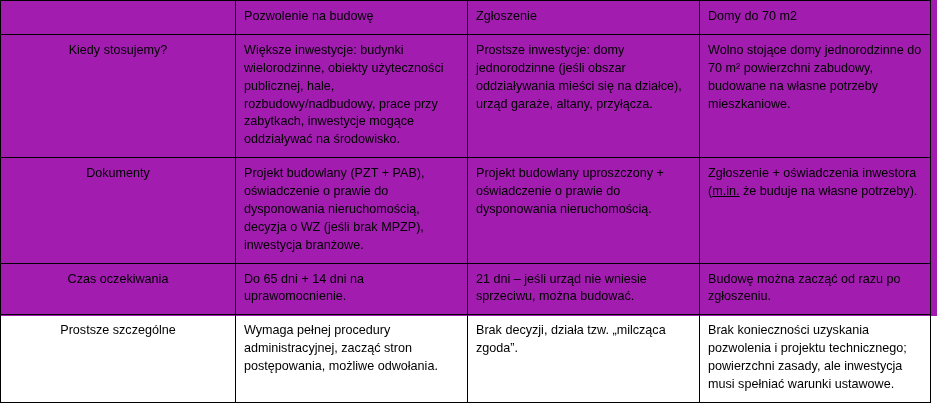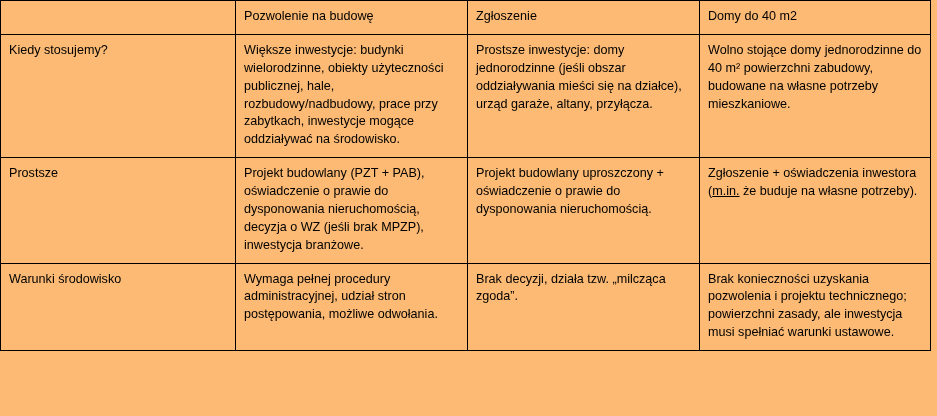--- a/index.html
+++ b/index.html
@@ -10,22 +10,22 @@
   body {
     width: 937px;
     height: 416px;
     font-family: "Liberation Sans", sans-serif;
     color: #000000;
     overflow: hidden;
   }
   .page {
     position: relative;
     width: 937px;
-    height: 416px;
-    background: #fdba74;
+    height: 316px;
+    background: #a21caf;
   }
   table.comparison {
     border-collapse: collapse;
     table-layout: fixed;
     width: 930px;
     margin: 0;
   }
   table.comparison col.c0 { width: 235px; }
   table.comparison col.c1 { width: 232px; }
   table.comparison col.c2 { width: 232px; }
@@ -42,20 +42,21 @@
   td.corner-blank {
     border-top: none;
     border-left: none;
   }
   td.header-cell {
     font-size: 12.6px;
     line-height: 1.42;
   }
   td.row-label {
     font-size: 12.6px;
+    text-align: center;
   }
   .underline {
     text-decoration: underline;
   }
 </style>
 </head>
 <body>
 
 <div class="page">
   <table class="comparison">
@@ -63,41 +64,47 @@
       <col class="c0">
       <col class="c1">
       <col class="c2">
       <col class="c3">
     </colgroup>
     <tbody>
       <tr>
         <td class="corner-blank"></td>
         <td class="header-cell">Pozwolenie na budowę</td>
         <td class="header-cell">Zgłoszenie</td>
-        <td class="header-cell">Domy do 40 m2</td>
+        <td class="header-cell">Domy do 70 m2</td>
       </tr>
 
       <tr>
         <td class="row-label">Kiedy stosujemy?</td>
         <td>Większe inwestycje: budynki wielorodzinne, obiekty użyteczności publicznej, hale, rozbudowy/nadbudowy, prace przy zabytkach, inwestycje mogące oddziaływać na środowisko.</td>
         <td>Prostsze inwestycje: domy jednorodzinne (jeśli obszar oddziaływania mieści się na działce), urząd garaże, altany, przyłącza.</td>
-        <td>Wolno stojące domy jednorodzinne do 40 m² powierzchni zabudowy, budowane na własne potrzeby mieszkaniowe.</td>
+        <td>Wolno stojące domy jednorodzinne do 70 m² powierzchni zabudowy, budowane na własne potrzeby mieszkaniowe.</td>
       </tr>
 
       <tr>
-        <td class="row-label">Prostsze</td>
+        <td class="row-label">Dokumenty</td>
         <td>Projekt budowlany (PZT + PAB), oświadczenie o prawie do dysponowania nieruchomością, decyzja o WZ (jeśli brak MPZP), inwestycja branżowe.</td>
         <td>Projekt budowlany uproszczony + oświadczenie o prawie do dysponowania nieruchomością.</td>
         <td>
           <span>Zgłoszenie + oświadczenia inwestora (</span><span class="underline">m.in.</span><span> że buduje na własne potrzeby).</span>
         </td>
       </tr>
 
+      <tr>
+        <td class="row-label">Czas oczekiwania</td>
+        <td>Do 65 dni + 14 dni na uprawomocnienie.</td>
+        <td>21 dni – jeśli urząd nie wniesie sprzeciwu, można budować.</td>
+        <td>Budowę można zacząć od razu po zgłoszeniu.</td>
+      </tr>
 
       <tr>
-        <td class="row-label">Warunki środowisko</td>
-        <td>Wymaga pełnej procedury administracyjnej, udział stron postępowania, możliwe odwołania.</td>
+        <td class="row-label">Prostsze szczególne</td>
+        <td>Wymaga pełnej procedury administracyjnej, zacząć stron postępowania, możliwe odwołania.</td>
         <td>Brak decyzji, działa tzw. „milcząca zgoda”.</td>
         <td>Brak konieczności uzyskania pozwolenia i projektu technicznego; powierzchni zasady, ale inwestycja musi spełniać warunki ustawowe.</td>
       </tr>
     </tbody>
   </table>
 </div>
 
 </body></html>

